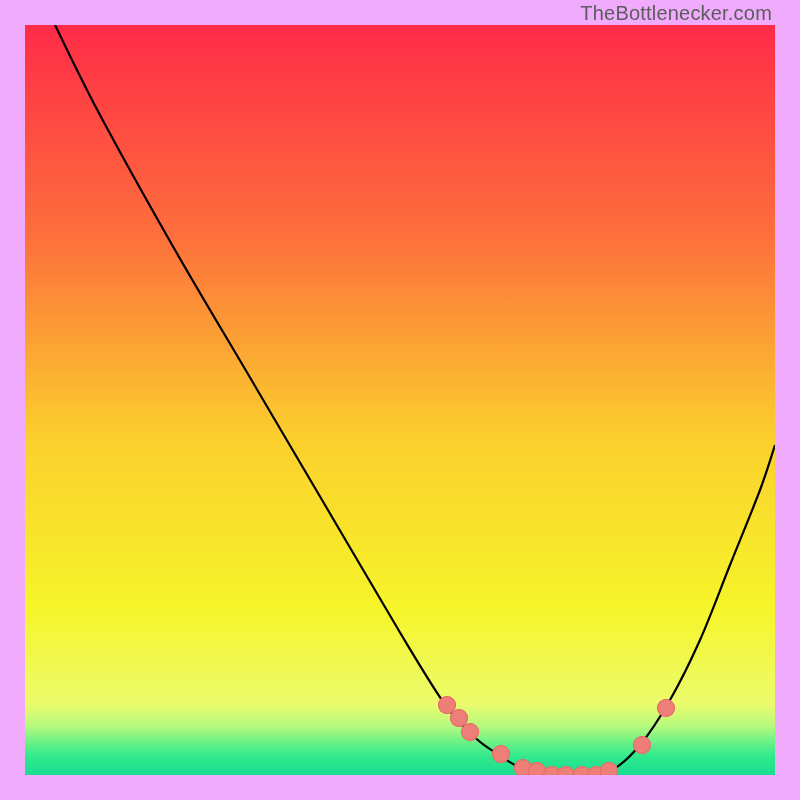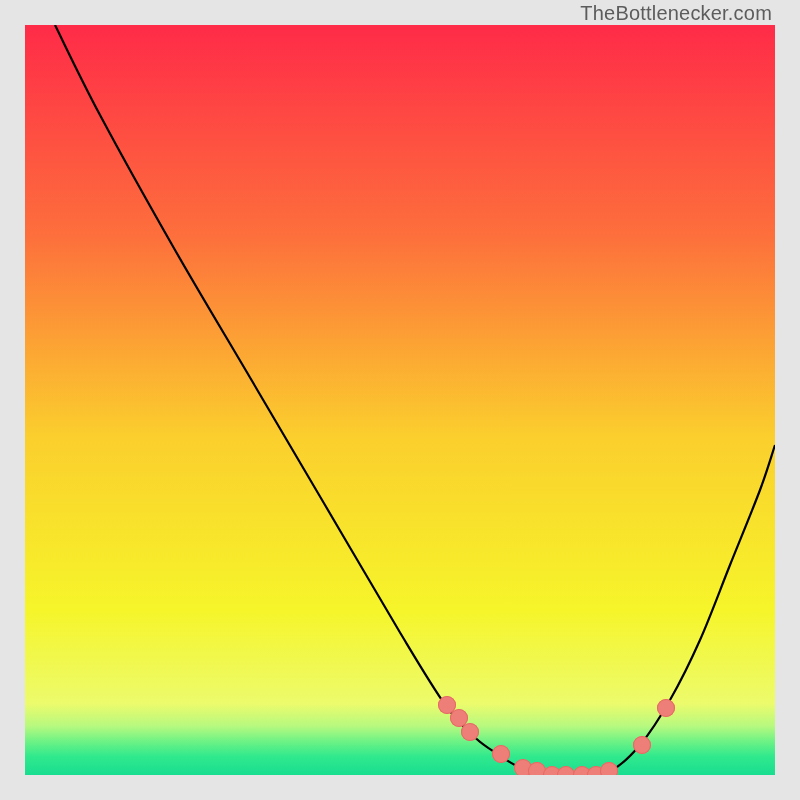--- a/index.html
+++ b/index.html
@@ -1,21 +1,21 @@
 <!DOCTYPE html>
 <html><head>
 <meta charset="utf-8">
 <style>
   * { margin: 0; padding: 0; box-sizing: border-box; }
   html, body { width: 800px; height: 800px; overflow: hidden; background: #000; }
   .frame {
     position: absolute;
     top: 0; left: 0;
     width: 800px; height: 800px;
-    background: #e5e5e5;
+    background: #f0abfc;
   }
   .plot-area {
     position: absolute;
     top: 25px;
     left: 25px;
     width: 750px;
     height: 750px;
     overflow: hidden;
   }
   .gradient-bg {

